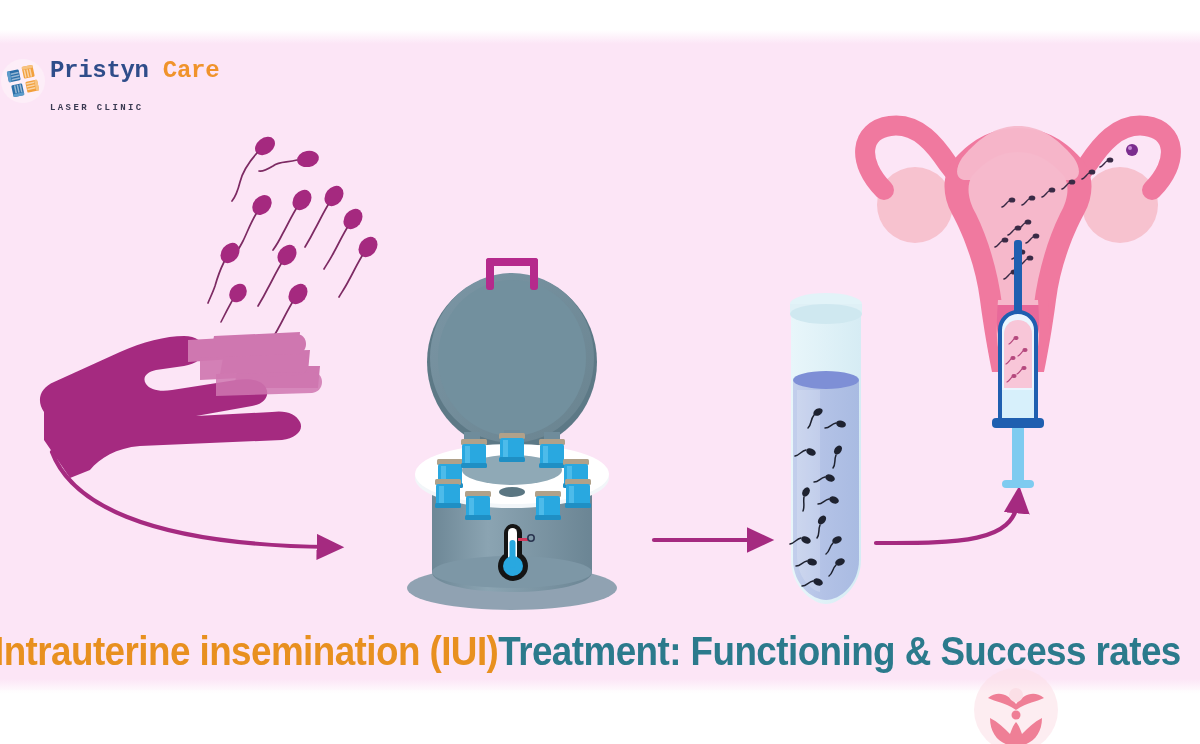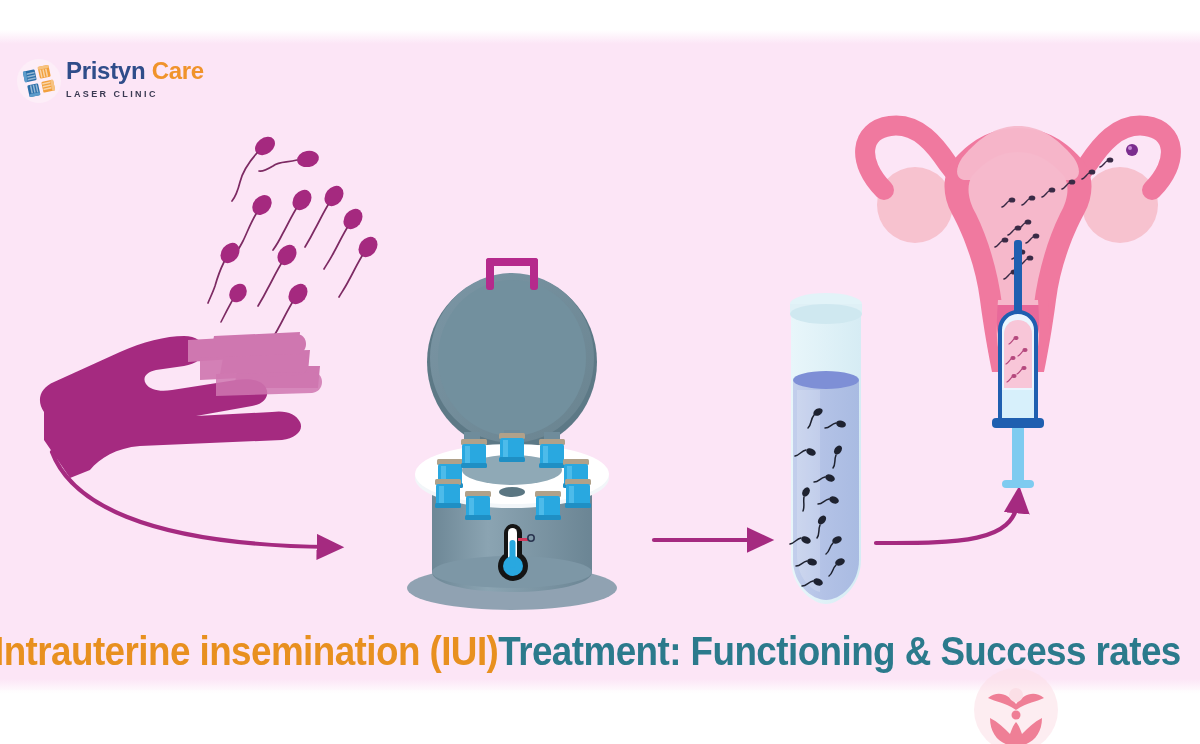--- a/index.html
+++ b/index.html
@@ -36,24 +36,25 @@
     left: 0;
     top: 30px;
     width: 1200px;
     height: 14px;
     background: linear-gradient(to bottom, rgba(255,255,255,1) 0%, rgba(252,229,246,1) 100%);
   }
 
   
   .logo {
     position: absolute;
-    left: 16px;
+    left: 0;
     top: 56px;
     width: 200px;
     height: 54px;
+    font-family: Liberation Mono, monospace;
   }
   .logo-mark {
     position: absolute;
     left: 0;
     top: 2px;
     width: 46px;
     height: 46px;
   }
   .logo-text {
     position: absolute;
@@ -64,21 +65,21 @@
   .logo-name {
     font-size: 24px;
     font-weight: 700;
     letter-spacing: -0.3px;
     white-space: nowrap;
     line-height: 1;
   }
   .logo-name .w1 { color: #2f4d8a; }
   .logo-name .w2 { color: #f0932b; }
   .logo-sub {
-    margin-top: 6px;
+    margin-top: 20px;
     font-size: 9px;
     letter-spacing: 2.4px;
     color: #3a3a52;
     font-weight: 600;
   }
 
   
   .title {
     position: absolute;
     left: -6px;

